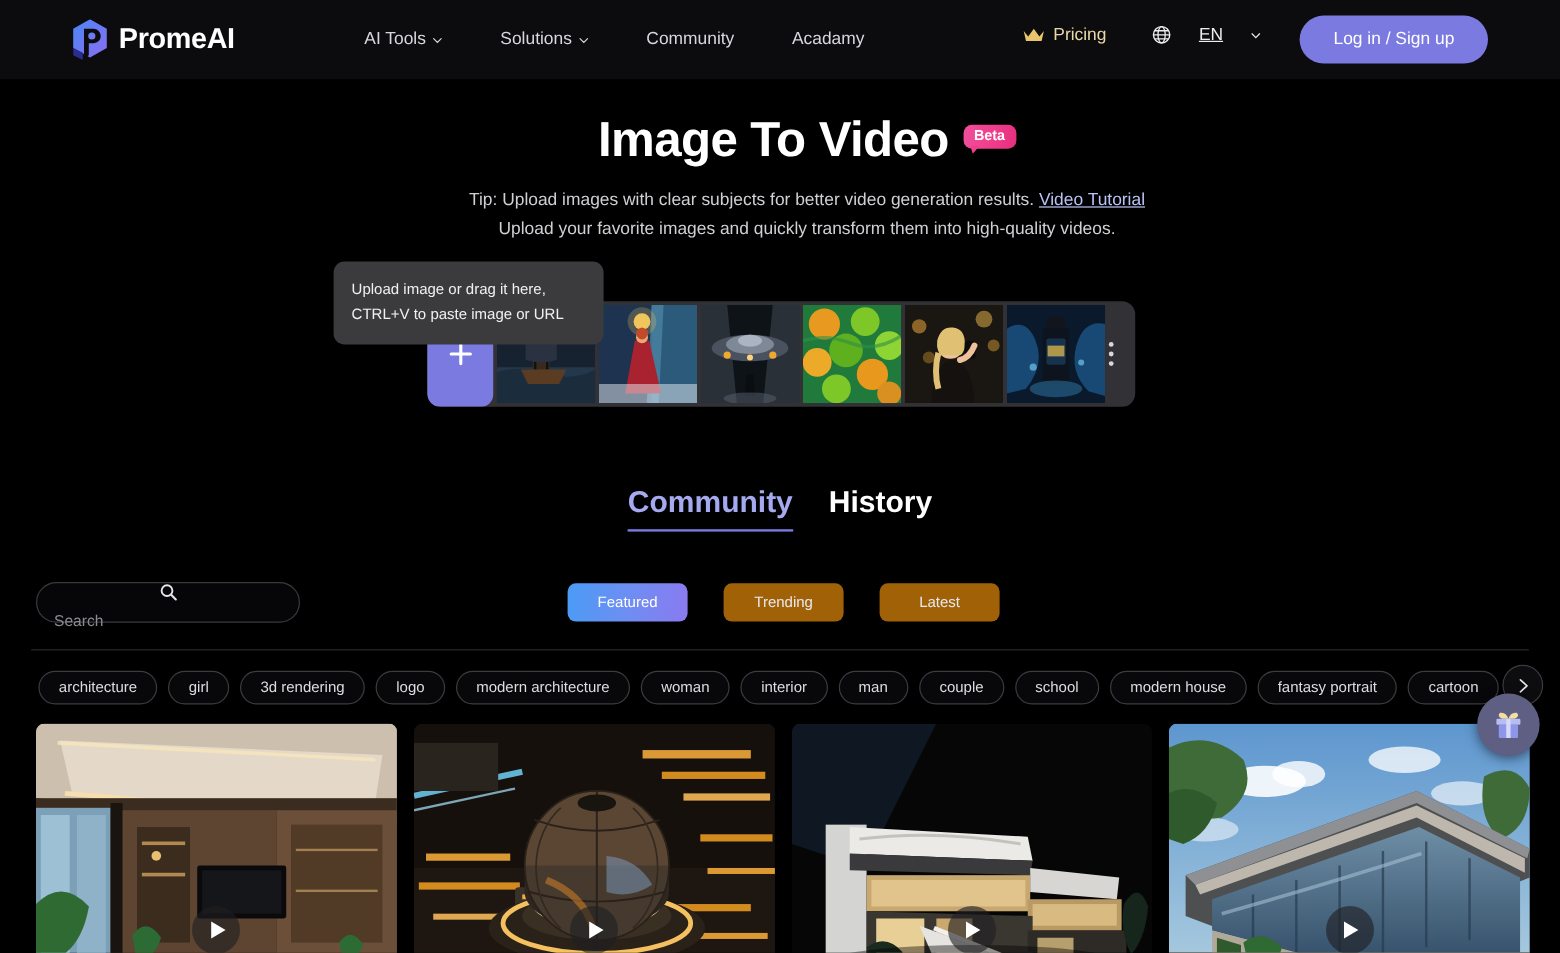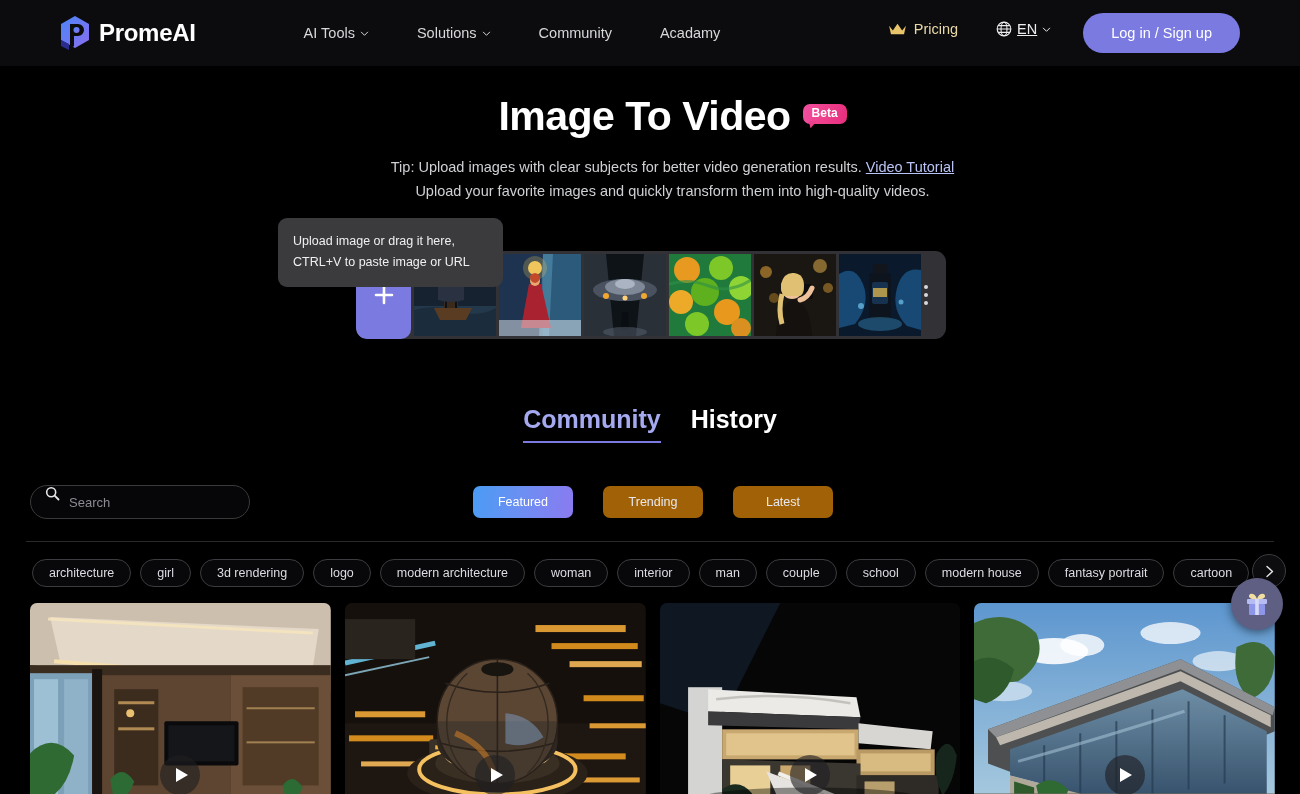--- a/index.html
+++ b/index.html
@@ -37,21 +37,21 @@
   .header-right {
     margin-left: auto; display: flex; align-items: flex-start; gap: 0px;
   }
   .pricing {
     display: flex; align-items: center; gap: 7px;
     color: #e9d9a8; font-size: 14.5px; cursor: pointer;
     padding: 8px 16px;
   }
   .crown { width: 19px; height: 14px; display:block; }
   .lang {
-    display: flex; align-items: center; gap: 5px;
+    display: flex; align-items: center; gap: 23px;
     color: #ededf0; font-size: 14.5px; cursor: pointer;
     padding: 8px 16px; margin-left: 6px; text-decoration: underline;
   }
   .globe { width: 16px; height: 16px; display:block; }
   .login-btn {
     background: #7b7ae0;
     color: #ffffff; font-size: 14.5px;
     border: none; border-radius: 22px;
     padding: 12px 28px; margin-left: 16px;
     cursor: pointer; white-space: nowrap;
@@ -144,22 +144,22 @@
 
   
   .filter-row {
     display: flex; align-items: center;
     padding: 0 30px; margin-top: 42px;
     position: relative;
   }
   .search-box {
     width: 220px; height: 34px;
     border: 1px solid #3a3a3d; border-radius: 18px;
-    display: flex; gap: 9px;
-    padding: 0 14px; background: #060608;
+    display: flex; align-items: center; gap: 9px;
+    padding: 0 14px; background: #060608; flex-direction: column;
   }
   .search-box svg { width: 15px; height: 15px; display:block; flex:none; }
   .search-input {
     background: transparent; border: none; outline: none;
     color: #e6e6ea; font-size: 13px; width: 100%;
     font-family: "Liberation Sans", sans-serif;
   }
   .search-input::placeholder { color: #8b8b92; }
   .segmented { display: flex; gap: 30px; margin-left: 223px; }
   .seg-btn {

